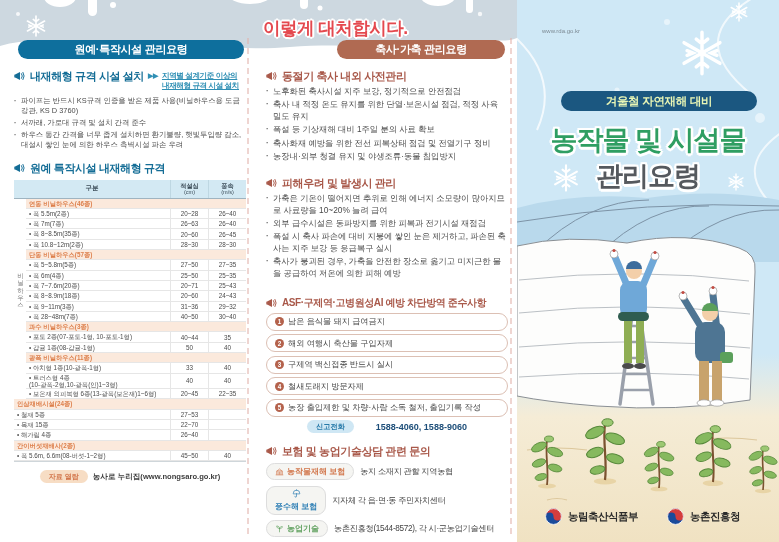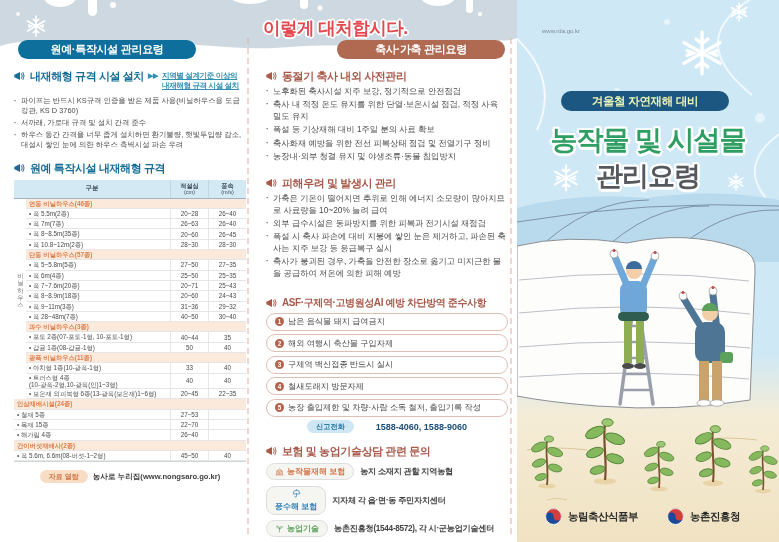--- a/index.html
+++ b/index.html
@@ -12,21 +12,21 @@
       -1.4px -1.4px 0 #fff,1.4px -1.4px 0 #fff,-1.4px 1.4px 0 #fff,1.4px 1.4px 0 #fff;}
   .bt-main{left:103px;color:#21386b;}
   .bt-accent{left:263px;color:#e4494f;}
   
   .fold{position:absolute;top:38px;bottom:8px;width:0;border-left:2px dashed rgba(226,178,172,.55);}
   
   .col-left{position:absolute;left:14px;top:40px;width:232px;}
   .col-mid{position:absolute;left:266px;top:40px;width:242px;}
   .hdr-pill{height:19px;border-radius:10px;color:#fff;font-weight:bold;font-size:11px;
     display:flex;align-items:center;justify-content:center;letter-spacing:-0.3px;}
-  .pill-left{margin-left:4px;width:178px;background:#0e6f9d;}
+  .pill-left{margin-left:4px;width:226px;background:#0e6f9d;}
   .pill-mid{position:relative;left:71px;width:168px;background:#b06a52;}
   
   .sec-h{display:flex;align-items:flex-start;gap:4px;font-weight:bold;letter-spacing:-0.4px;}
   .h-left{color:#146d96;}
   .h-mid{color:#a9594a;}
   .sec-h .mega{flex:0 0 auto;width:12px;height:10px;margin-top:1px;}
   .h-title{font-size:11px;line-height:1.1;white-space:nowrap;}
   .h-title-sm{font-size:10px;line-height:1.1;white-space:nowrap;}
   .arrows{font-size:7px;color:#2f8fb4;margin-top:2px;}
   .h1-link{font-size:7.6px;font-weight:bold;color:#2f8fb4;text-decoration:underline;
@@ -68,26 +68,26 @@
   .asf-num{flex:0 0 auto;width:9px;height:9px;border-radius:50%;background:#b4624c;color:#fff;
     font-size:6.3px;font-weight:bold;display:flex;align-items:center;justify-content:center;}
   .report{display:flex;align-items:center;justify-content:center;gap:22px;margin-top:3px;}
   .report-badge{background:#cfe7f4;color:#2679a8;border-radius:7px;padding:1.5px 9px;
     font-size:7.2px;font-weight:bold;}
   .report-num{font-size:9px;font-weight:bold;color:#1d4e79;}
   .c-row{display:flex;align-items:center;gap:6px;margin-bottom:5.5px;}
   .c-badge{display:flex;align-items:center;gap:3px;border:1px solid #ddd;background:#f5f5f2;
     border-radius:9px;padding:2px 8px;font-size:8px;font-weight:bold;white-space:nowrap;}
   .c1 .c-badge{color:#d2764b;} .c2 .c-badge{color:#2e7fb5;flex-direction:column;} .c3 .c-badge{color:#61a160;}
-  .c-text{font-size:8.2px;color:#444;letter-spacing:-0.3px;font-weight:bold;}
+  .c-text{font-size:8.2px;color:#444;letter-spacing:-0.3px;}
   .c-badge svg{width:9px;height:9px;}
   
   .col-right{position:absolute;left:517px;top:0;width:262px;height:542px;background:#cfe8f6;overflow:hidden;}
   .rda-url{position:absolute;left:25px;top:28px;font-size:6px;color:#7d8a94;}
-  .r-pill{position:absolute;left:44px;top:91px;width:168px;height:20px;background:#1b5780;
+  .r-pill{position:absolute;left:44px;top:91px;width:196px;height:20px;background:#1b5780;
     border-radius:11px;display:flex;align-items:center;justify-content:center;
     color:#e9f6b5;font-size:11.5px;font-weight:bold;letter-spacing:-0.3px;}
   .r-title{position:absolute;left:0;right:0;text-align:center;font-weight:bold;letter-spacing:-1px;
     text-shadow:-2.5px 0 0 #fff,2.5px 0 0 #fff,0 -2.5px 0 #fff,0 2.5px 0 #fff,
       -1.8px -1.8px 0 #fff,1.8px -1.8px 0 #fff,-1.8px 1.8px 0 #fff,1.8px 1.8px 0 #fff;}
   .r-t1{top:122px;font-size:27px;color:#2f9e62;}
   .r-t2{top:158px;font-size:27px;color:#55595e;}
   .illu{position:absolute;left:0;top:150px;}
   .logo-row{position:absolute;left:0;right:12px;bottom:16px;display:flex;justify-content:center;gap:28px;}
   .logo{display:flex;align-items:center;gap:5px;}

